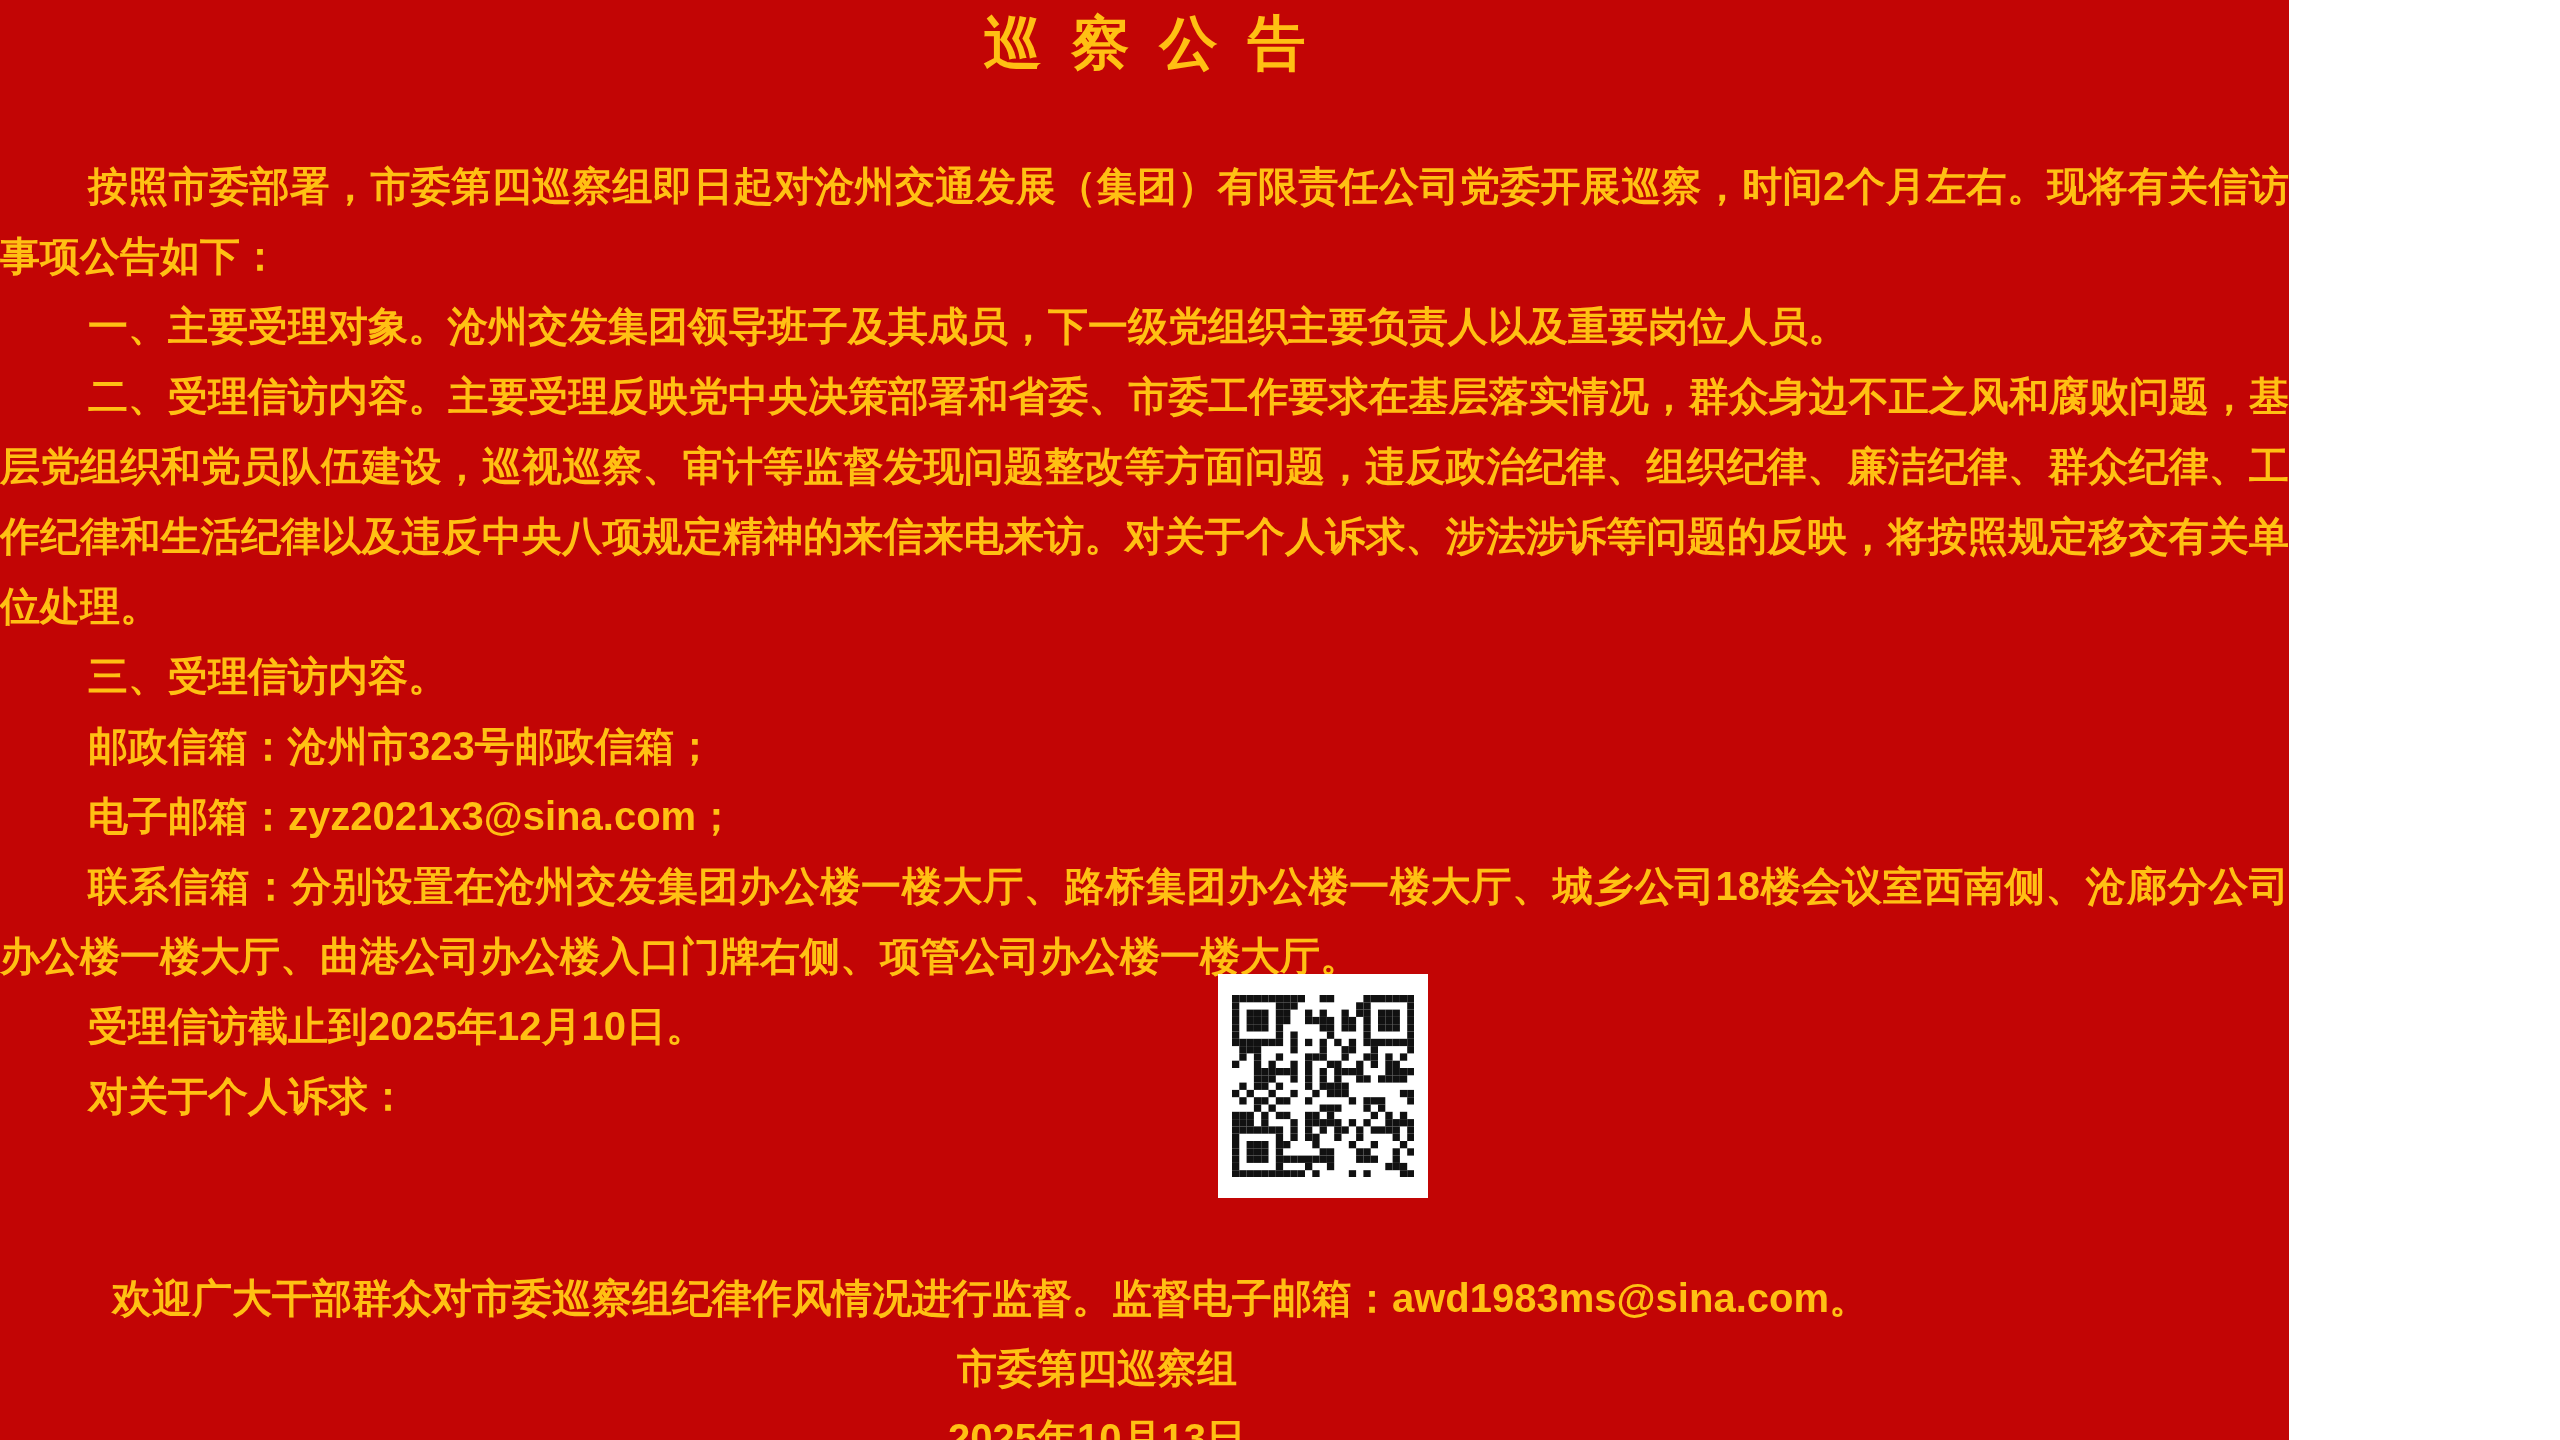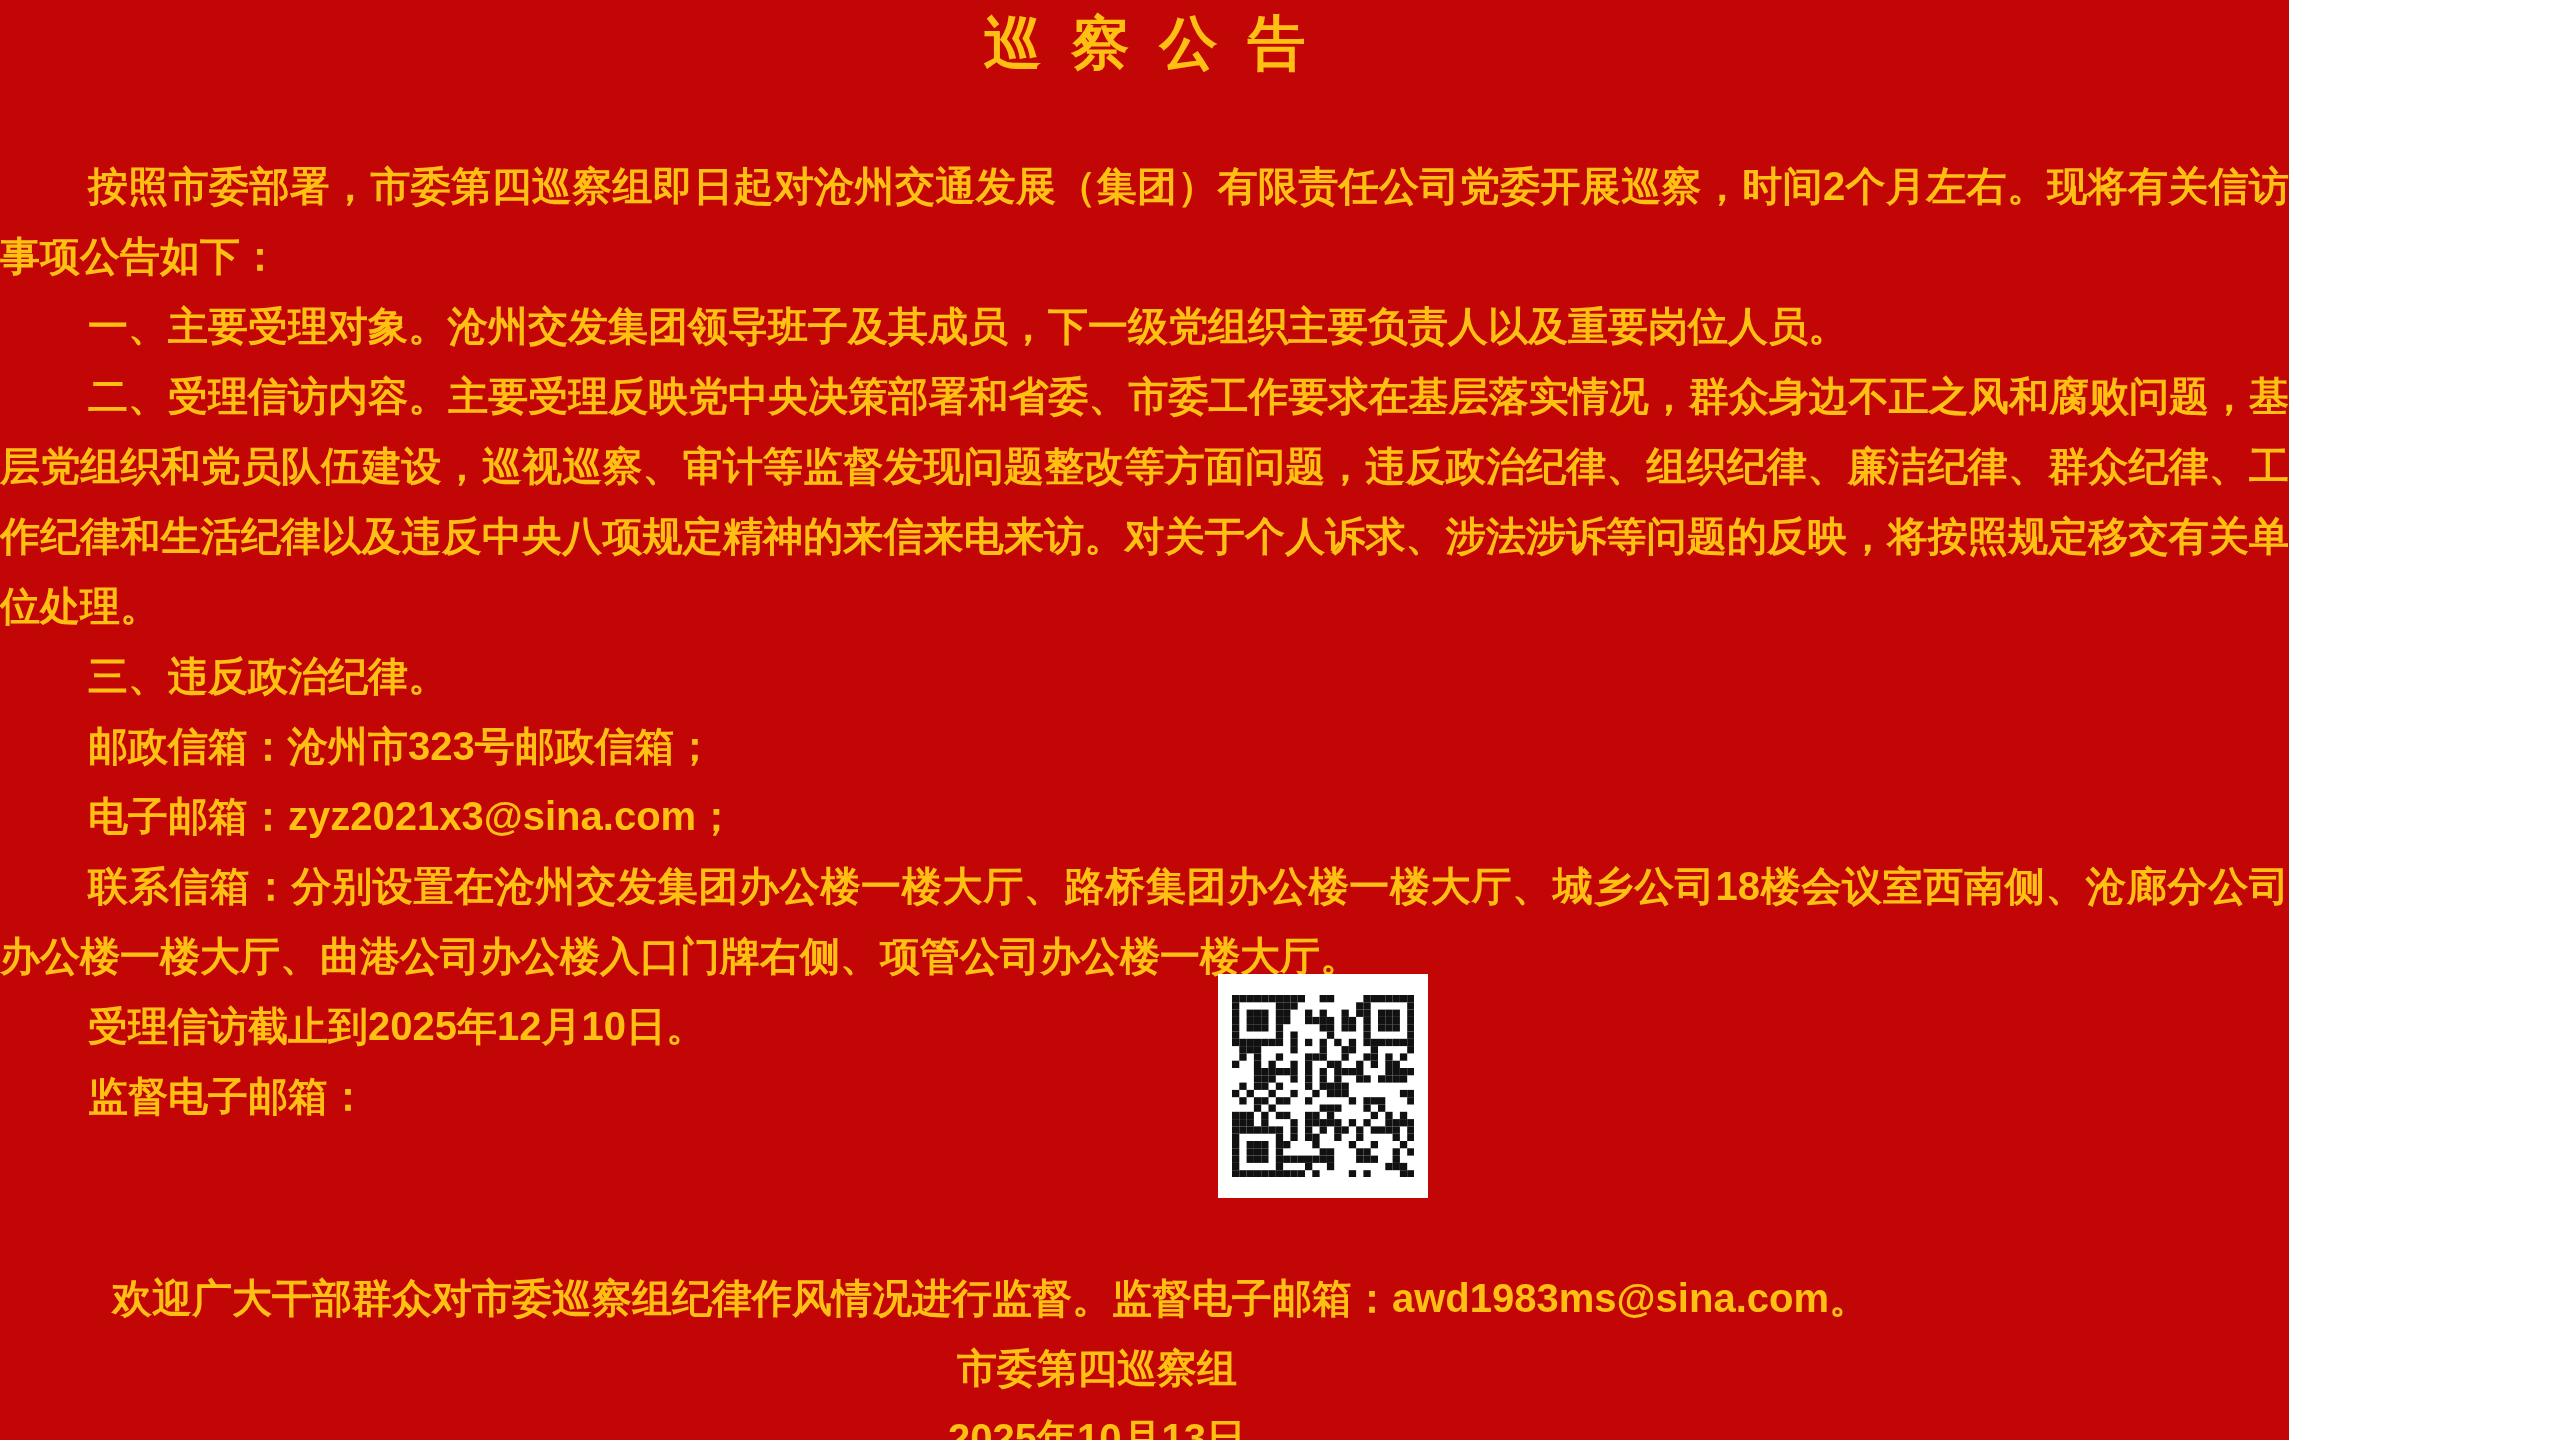--- a/index.html
+++ b/index.html
@@ -66,32 +66,32 @@
 
   <h1 class="title">巡察公告</h1>
 
   <section class="content">
     <p>按照市委部署，市委第四巡察组即日起对沧州交通发展（集团）有限责任公司党委开展巡察，时间2个月左右。现将有关信访事项公告如下：</p>
 
     <p>一、主要受理对象。沧州交发集团领导班子及其成员，下一级党组织主要负责人以及重要岗位人员。</p>
 
     <p>二、受理信访内容。主要受理反映党中央决策部署和省委、市委工作要求在基层落实情况，群众身边不正之风和腐败问题，基层党组织和党员队伍建设，巡视巡察、审计等监督发现问题整改等方面问题，违反政治纪律、组织纪律、廉洁纪律、群众纪律、工作纪律和生活纪律以及违反中央八项规定精神的来信来电来访。对关于个人诉求、涉法涉诉等问题的反映，将按照规定移交有关单位处理。</p>
 
-    <p>三、违反政治纪律。</p>
+    <p>三、受理信访内容。</p>
 
 
     <p>邮政信箱：沧州市323号邮政信箱；</p>
 
     <p>电子邮箱：zyz2021x3@sina.com；</p>
 
     <p>联系信箱：分别设置在沧州交发集团办公楼一楼大厅、路桥集团办公楼一楼大厅、城乡公司18楼会议室西南侧、沧廊分公司办公楼一楼大厅、曲港公司办公楼入口门牌右侧、项管公司办公楼一楼大厅。</p>
 
     <p>受理信访截止到2025年12月10日。</p>
 
-    <p>监督电子邮箱：</p>
+    <p>对关于个人诉求：</p>
 
     <p class="supervision-line">欢迎广大干部群众对市委巡察组纪律作风情况进行监督。监督电子邮箱：awd1983ms@sina.com。</p>
 
     <p class="signoff">市委第四巡察组</p>
 
     <p class="signoff">2025年10月13日</p>
   </section>
 
   <div class="qr-box" style="background: rgb(255, 255, 255);">
       <svg width="182.5" height="182.5" viewBox="0 0 182.5 182.5" xmlns="http://www.w3.org/2000/svg">

